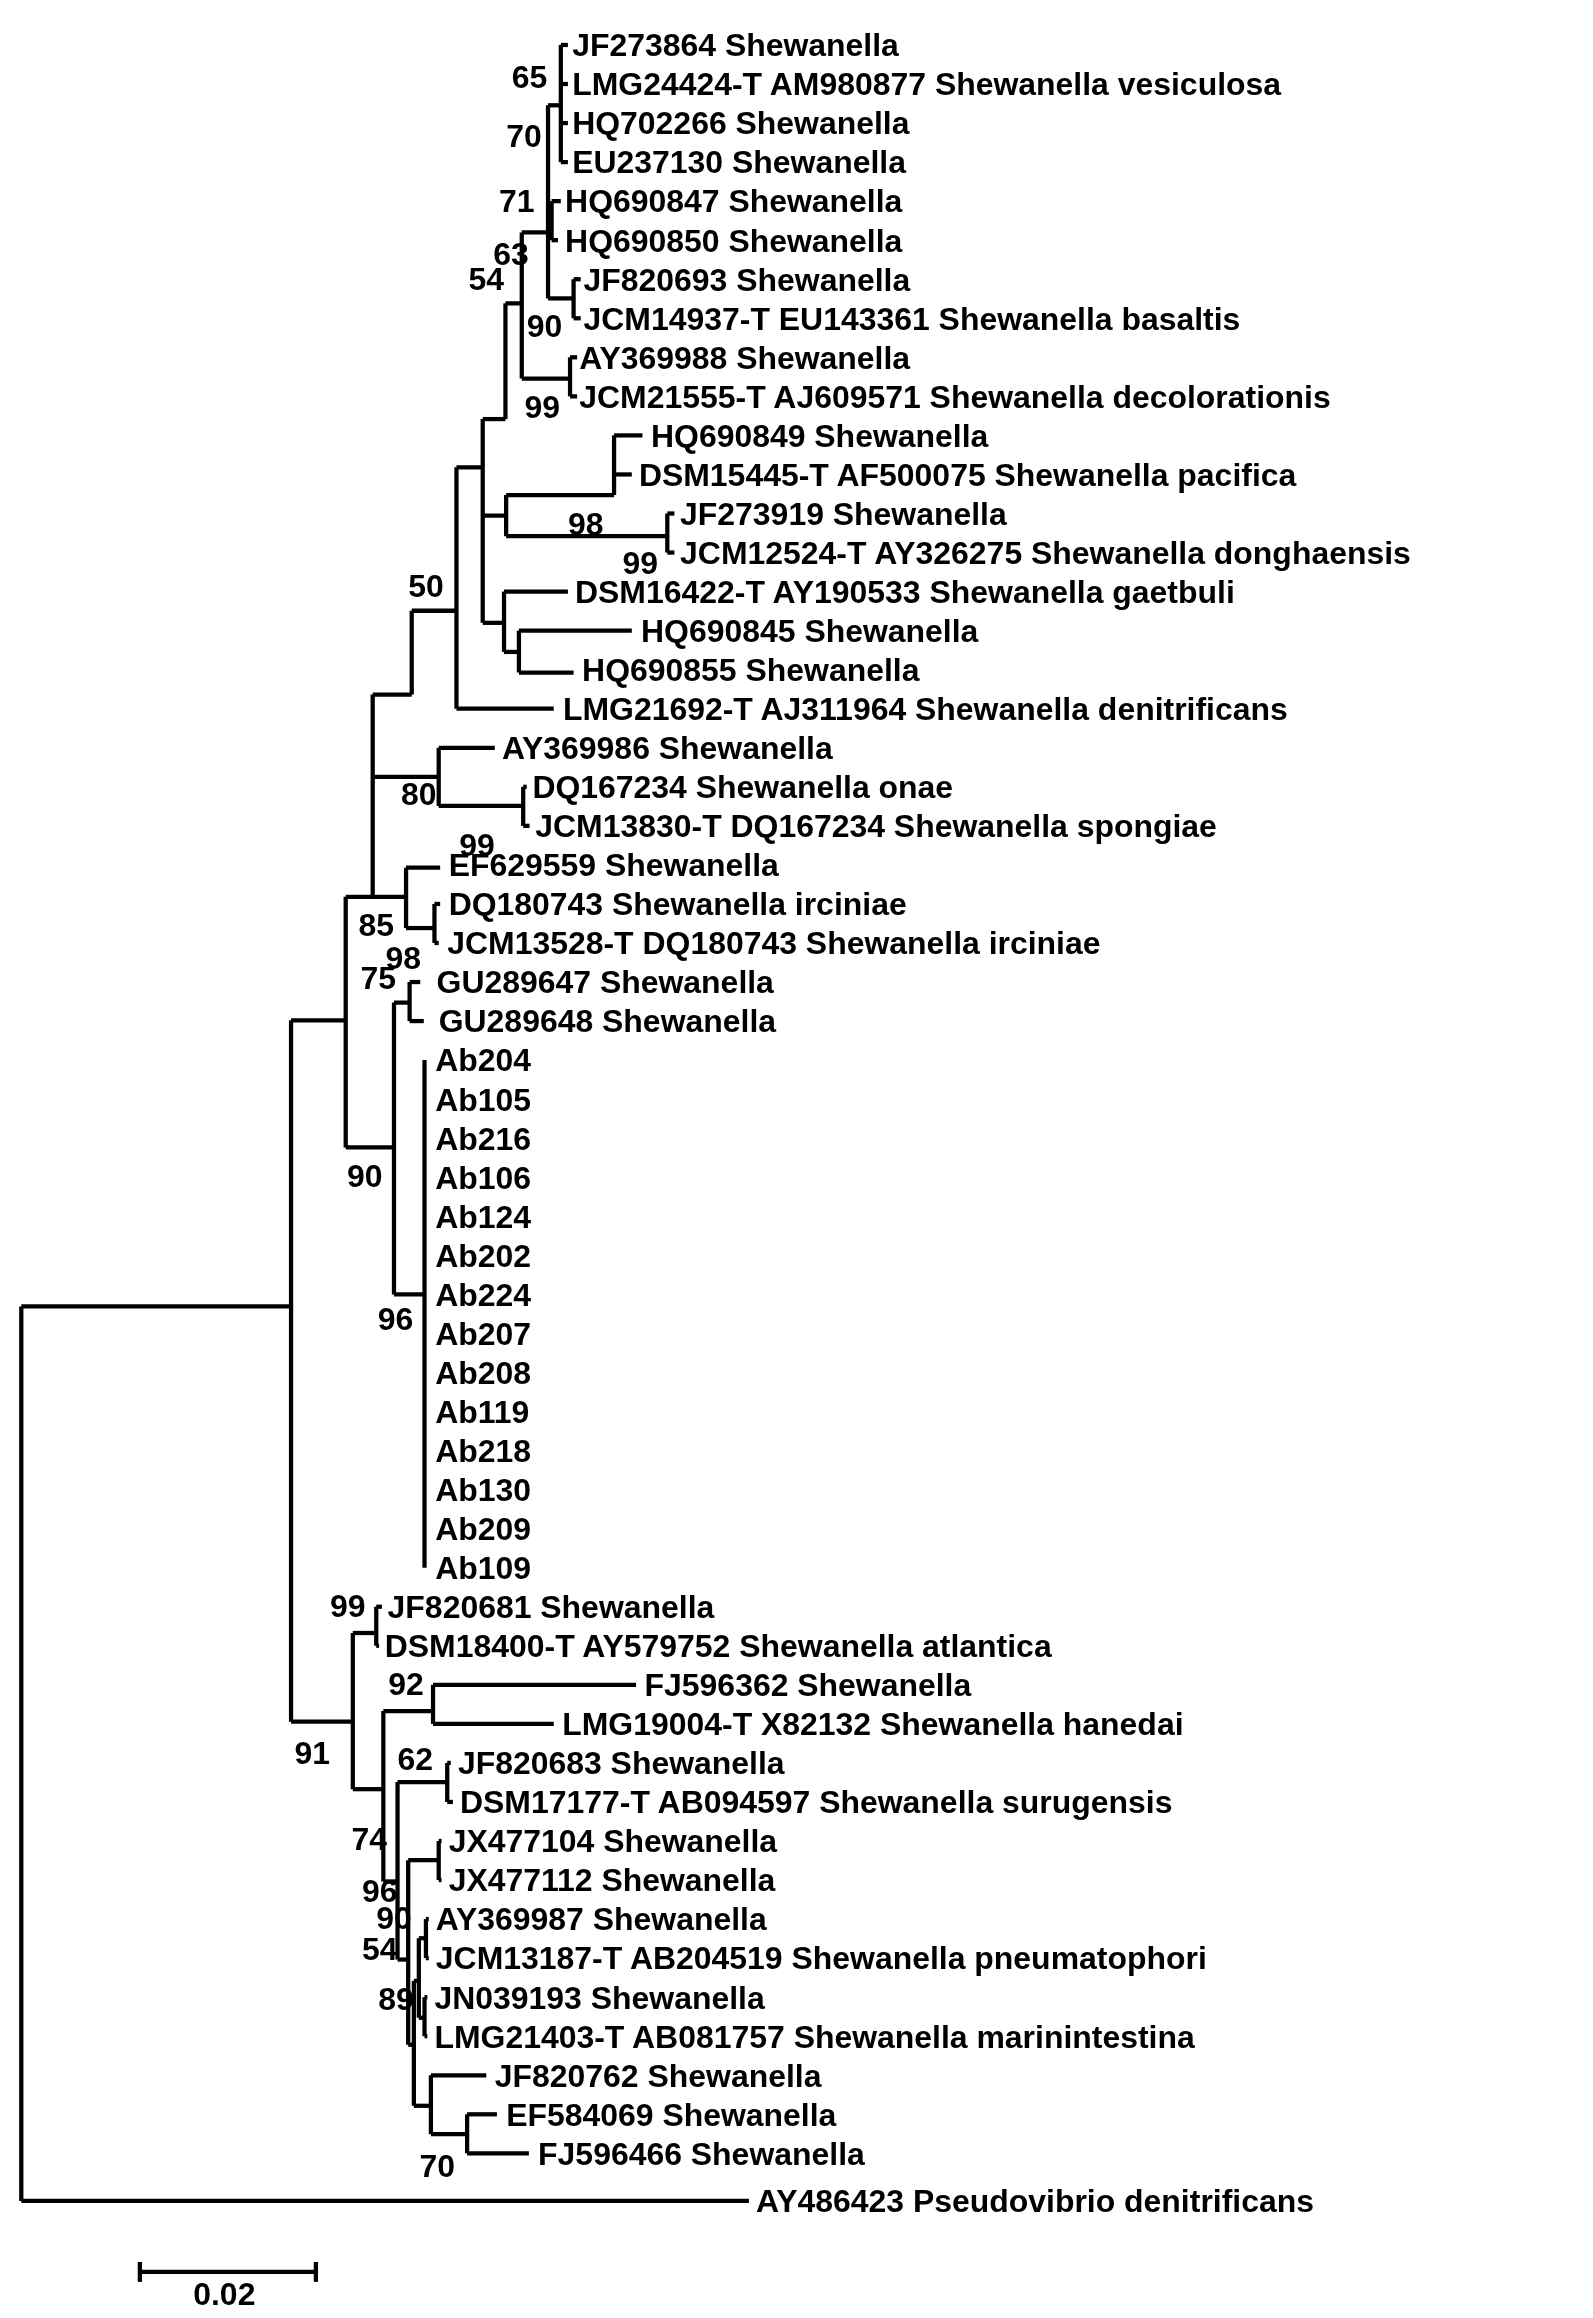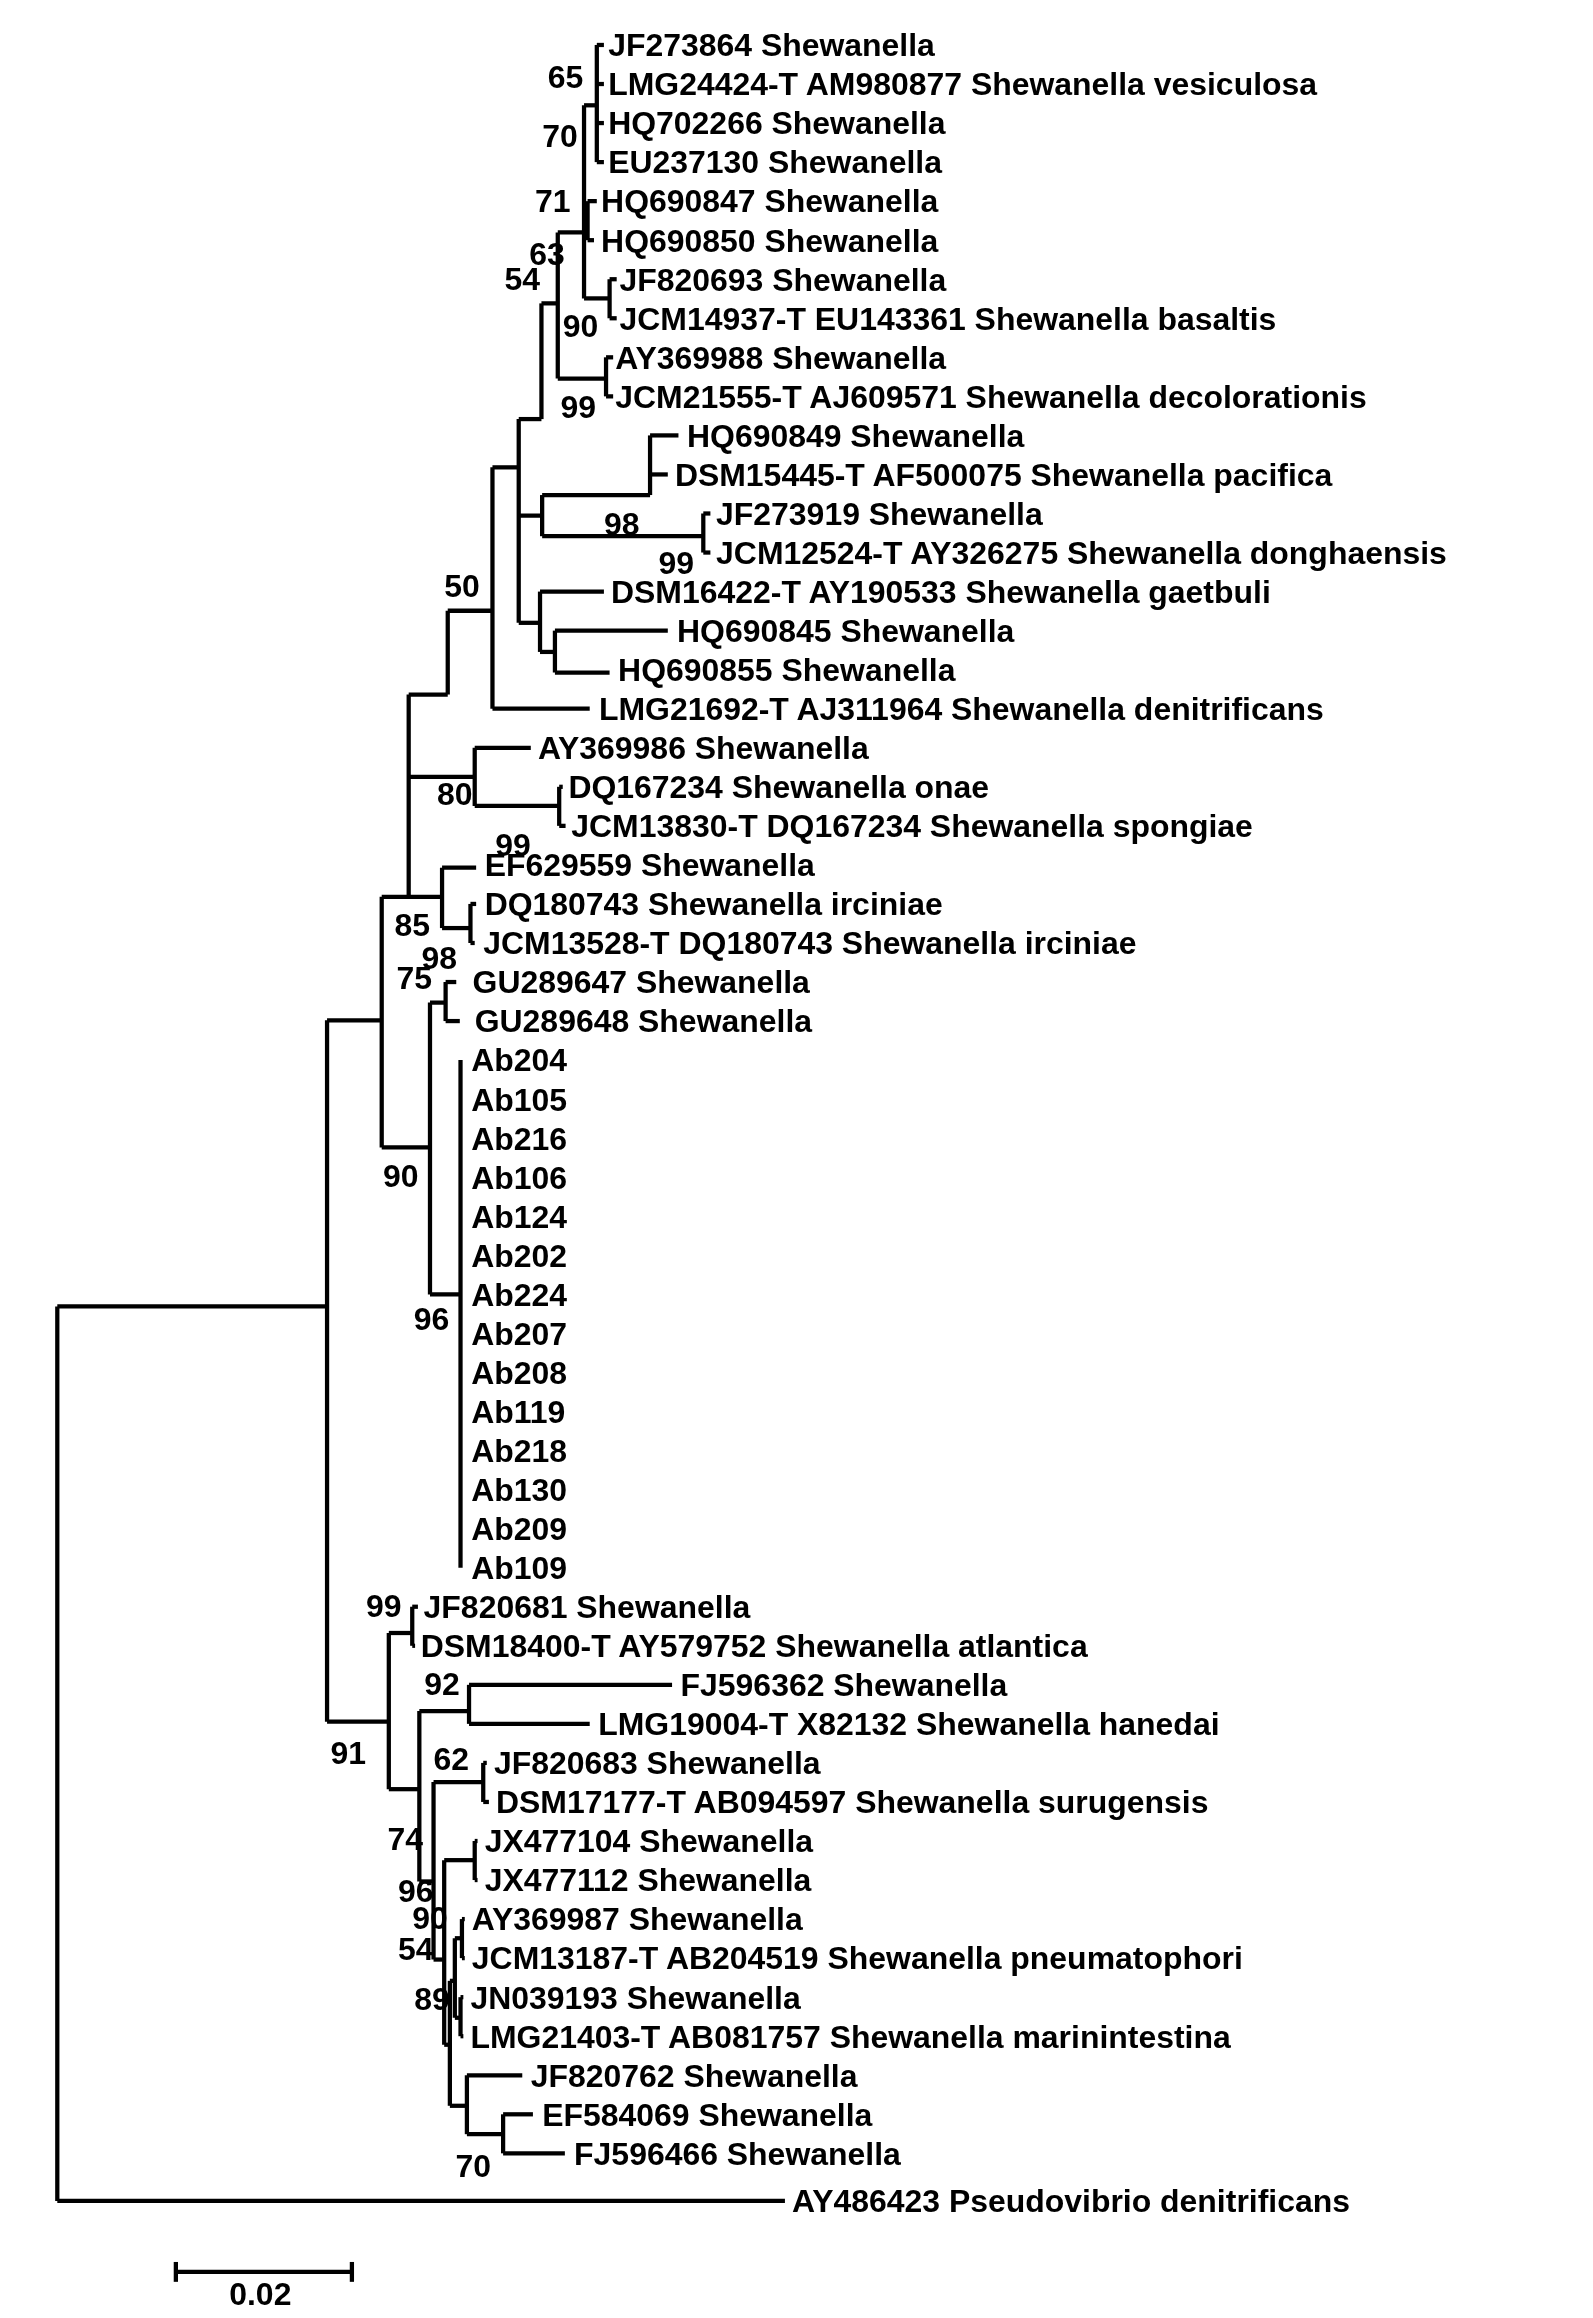--- a/index.html
+++ b/index.html
@@ -6,21 +6,20 @@
     margin: 0;
     padding: 0;
     background: #ffffff;
   }
   .page {
     position: relative;
     width: 1346px;
     height: 2319px;
     background: #ffffff;
     font-family: "Liberation Sans", sans-serif;
-    margin-left: 36px;
   }
   svg text {
     font-family: "Liberation Sans", sans-serif;
     font-weight: bold;
     fill: #000000;
   }
   .taxon-label { font-size: 45px; }
   .bootstrap-label { font-size: 45px; }
   .scale-label { font-size: 45px; }
 </style>

